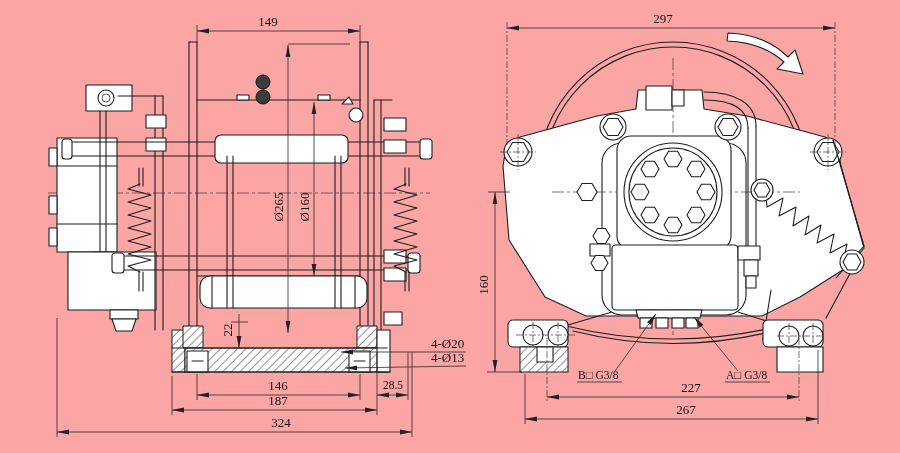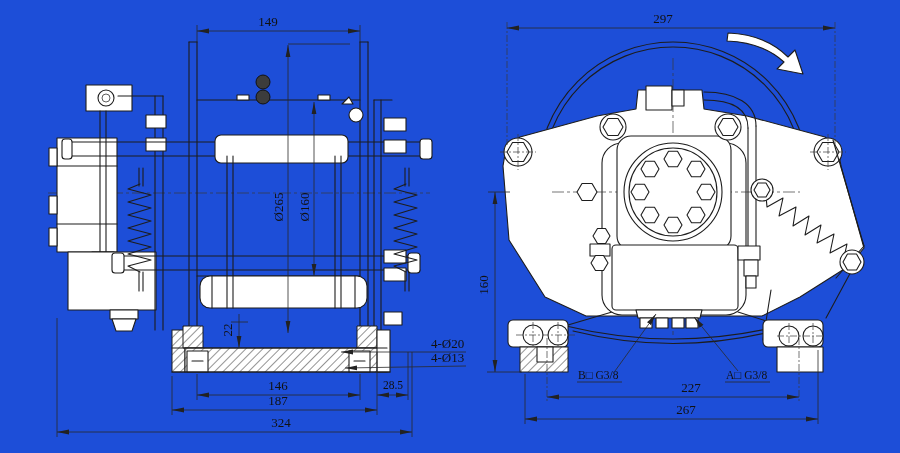--- a/index.html
+++ b/index.html
@@ -1,16 +1,16 @@
 <!DOCTYPE html>
 <html><head>
 <meta charset="utf-8">
 <style>
   html,body{margin:0;padding:0;background:#ffffff;}
-  .stage{width:900px;height:453px;background:#1d4ed8;position:relative;overflow:hidden;
+  .stage{width:900px;height:453px;background:#fca5a5;position:relative;overflow:hidden;
          font-family:"Liberation Serif", serif;}
   svg{display:block;}
   .obj{stroke:#1d1d1d;stroke-width:1.1;fill:none;stroke-linecap:round;stroke-linejoin:round;}
   .objw{stroke:#1d1d1d;stroke-width:1.1;fill:#ffffff;stroke-linejoin:round;}
   .thin{stroke:#2a2a2a;stroke-width:0.75;fill:none;}
   .dim{stroke:#2a2a2a;stroke-width:0.8;fill:none;}
   .cl{stroke:#3a3a3a;stroke-width:0.7;fill:none;stroke-dasharray:12 3 3 3;}
   .clS{stroke:#3a3a3a;stroke-width:0.7;fill:none;stroke-dasharray:7 2 2 2;}
   .hatch{stroke:#1d1d1d;stroke-width:1;}
   .dtxt{font-size:13px;fill:#111;}

